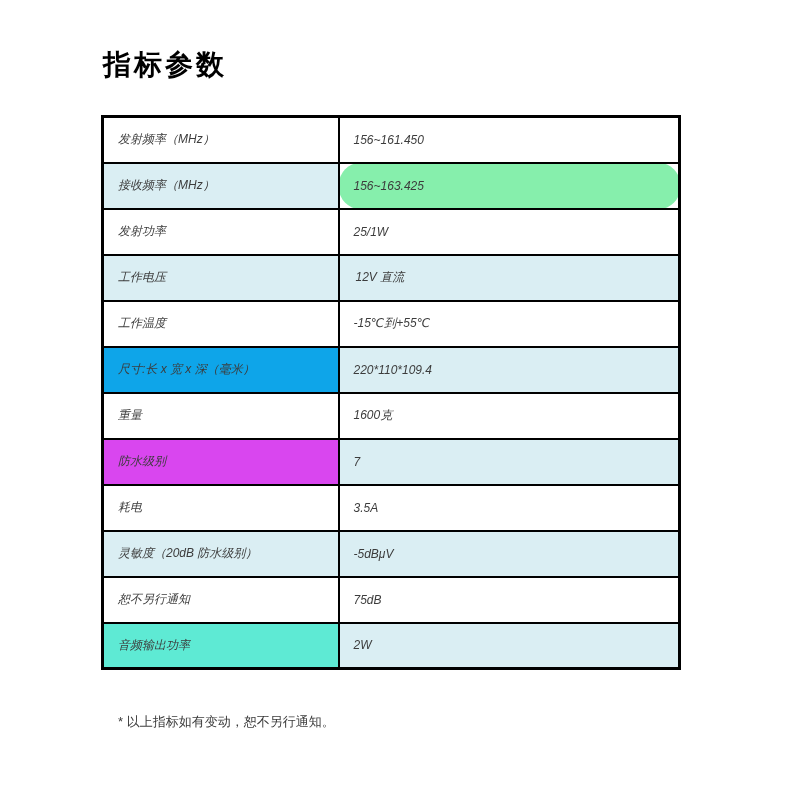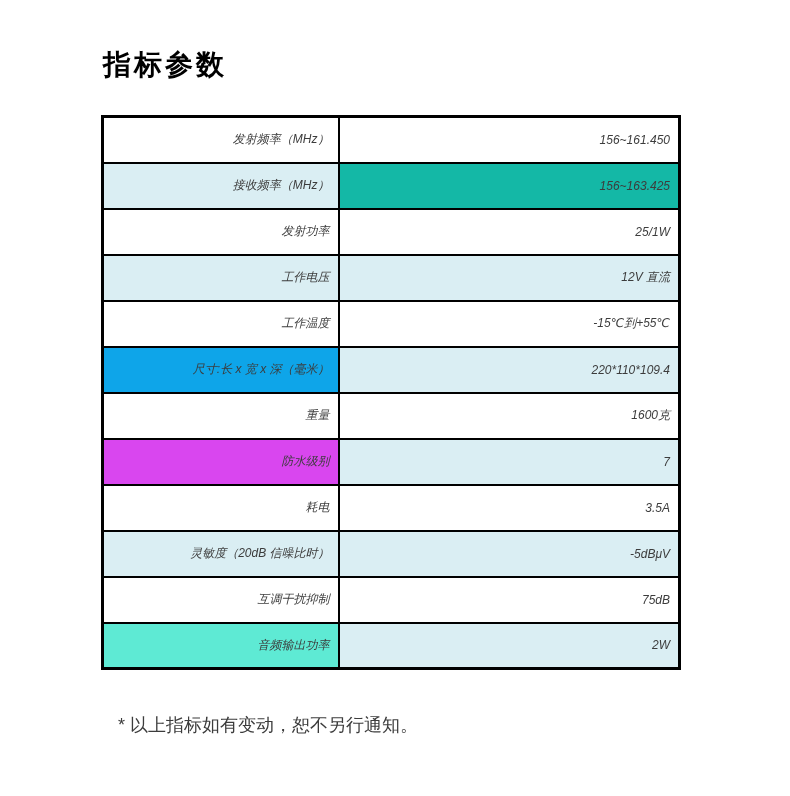--- a/index.html
+++ b/index.html
@@ -4,21 +4,20 @@
 <style>
   * { margin:0; padding:0; box-sizing:border-box; }
   html,body { background:#ffffff; }
   .page {
     position:relative;
     width:688px;
     height:796px;
     background:#ffffff;
     font-family:"Liberation Sans","DejaVu Sans",sans-serif;
     overflow:hidden;
-    text-align:right;
   }
   .title {
     position:absolute;
     left:103px;
     top:46px;
     font-size:28px;
     font-weight:bold;
     color:#000000;
     letter-spacing:3px;
     font-family:"Liberation Sans","DejaVu Sans",sans-serif;
@@ -42,40 +41,40 @@
     white-space:nowrap;
     overflow:hidden;
     font-style:italic;
   }
   td.label-cell { width:236px; }
   tr.shaded td { background:#daeef3; }
   .footnote {
     position:absolute;
     left:118px;
     top:713px;
-    font-size:18px;
+    font-size:13px;
     color:#3c3c3c;
   }
 </style>
 </head>
 <body>
 
 <div class="page">
 
   <div class="title">指标参数</div>
 
   <table class="spec-table">
     <tbody>
         <tr>
           <td class="label-cell">发射频率（MHz）</td>
           <td class="value-cell">156~161.450</td>
         </tr>
         <tr class="shaded">
           <td class="label-cell" style="background: rgb(218, 238, 243);">接收频率（MHz）</td>
-          <td class="value-cell" style="background: #14b8a6;">156~163.425</td>
+          <td class="value-cell" style="background: #86efac; border-radius: 21px;">156~163.425</td>
         </tr>
         <tr>
           <td class="label-cell">发射功率</td>
           <td class="value-cell">25/1W</td>
         </tr>
         <tr class="shaded">
           <td class="label-cell" style="background: rgb(218, 238, 243);">工作电压</td>
           <td class="value-cell" style="background: rgb(218, 238, 243); padding-left: 16px;">12V 直流</td>
         </tr>
         <tr>
@@ -92,25 +91,25 @@
         </tr>
         <tr class="shaded">
           <td class="label-cell" style="background: #d946ef;">防水级别</td>
           <td class="value-cell" style="background: rgb(218, 238, 243);">7</td>
         </tr>
         <tr>
           <td class="label-cell">耗电</td>
           <td class="value-cell">3.5A</td>
         </tr>
         <tr class="shaded">
-          <td class="label-cell" style="background: rgb(218, 238, 243);">灵敏度（20dB 信噪比时）</td>
+          <td class="label-cell" style="background: rgb(218, 238, 243);">灵敏度（20dB 防水级别）</td>
           <td class="value-cell" style="background: rgb(218, 238, 243); margin-top: 40px;">-5dBμV</td>
         </tr>
         <tr>
-          <td class="label-cell">互调干扰抑制</td>
+          <td class="label-cell">恕不另行通知</td>
           <td class="value-cell">75dB</td>
         </tr>
         <tr class="shaded">
           <td class="label-cell" style="background: #5eead4; margin-left: 21px;">音频输出功率</td>
           <td class="value-cell" style="background: rgb(218, 238, 243);">2W</td>
         </tr>
       </tbody>
   </table>
 
   <div class="footnote">* 以上指标如有变动，恕不另行通知。</div>

